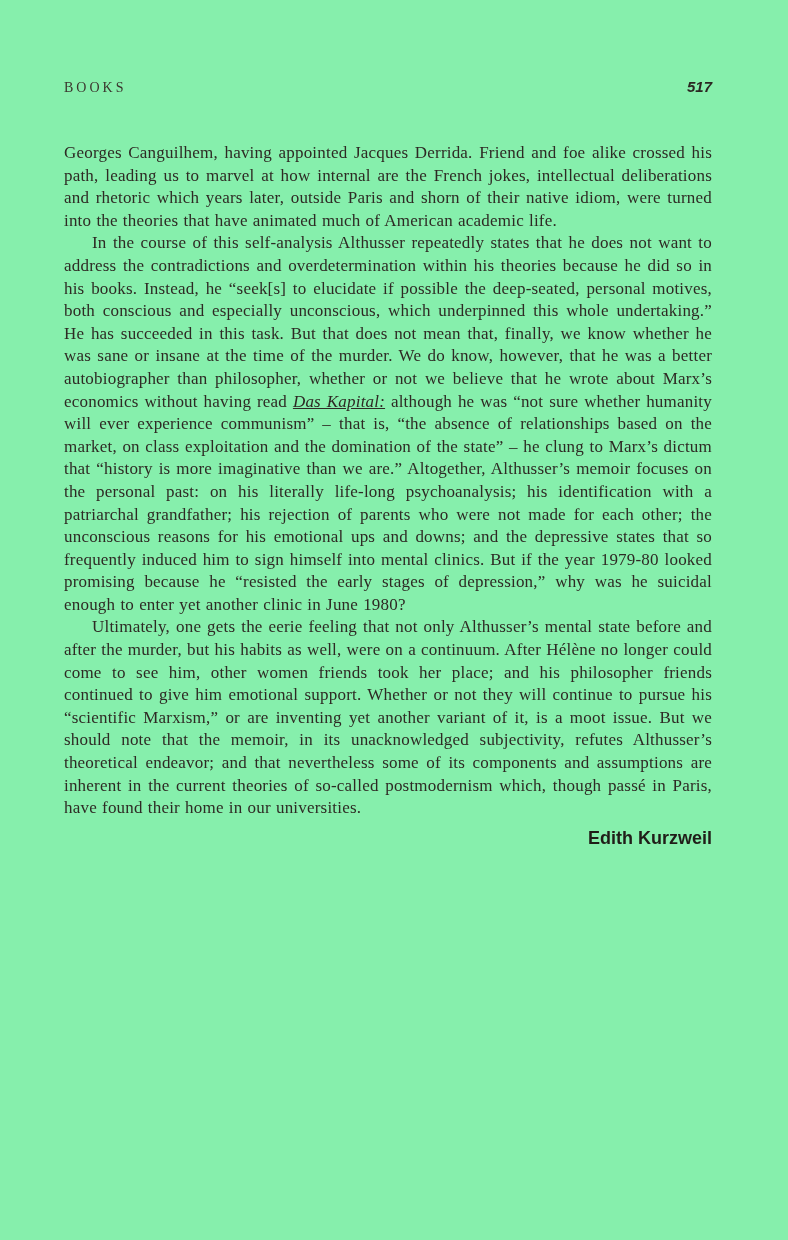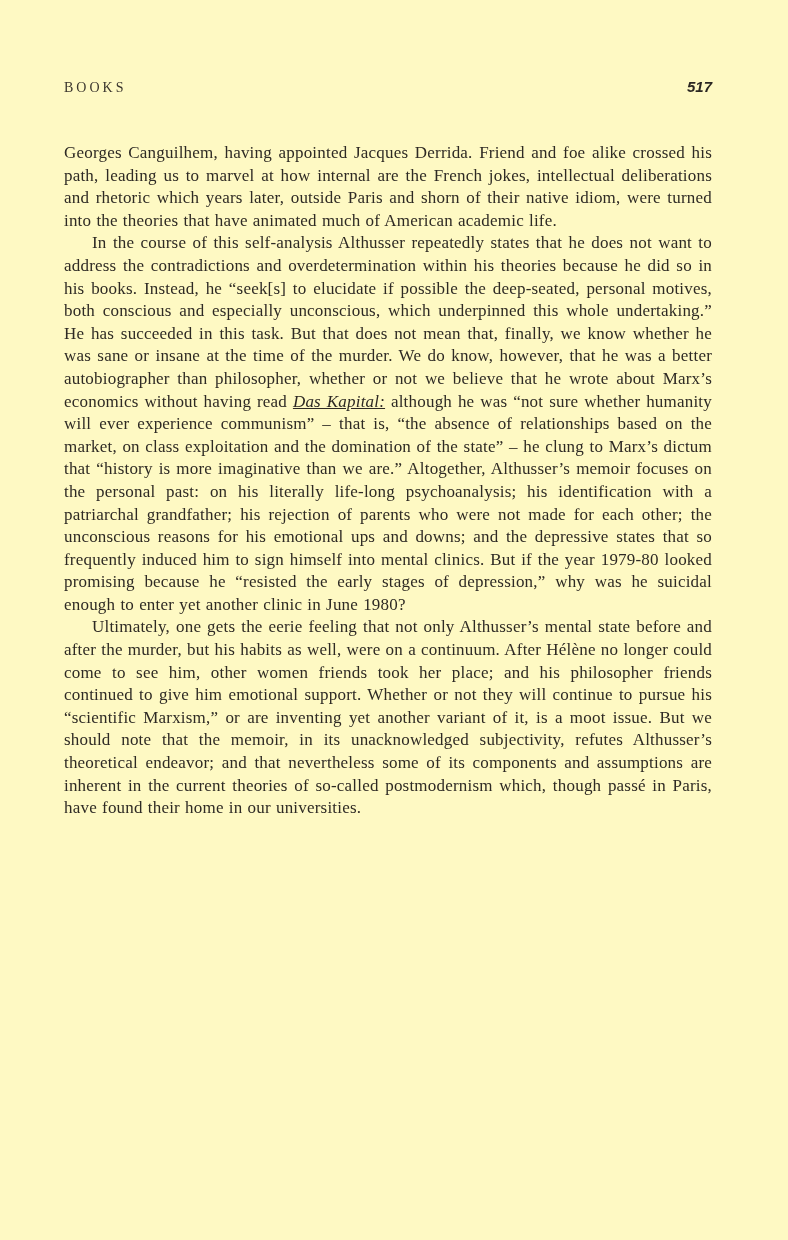--- a/index.html
+++ b/index.html
@@ -5,21 +5,21 @@
   html, body {
     margin: 0;
     padding: 0;
     background: #e9e6df;
   }
   .page {
     position: relative;
     width: 788px;
     height: 1240px;
     margin: 0 auto;
-    background: #fef9c3;
+    background: #86efac;
     box-sizing: border-box;
     padding: 78px 76px 40px 64px;
     color: #2e2a24;
     font-family: "Liberation Serif", "DejaVu Serif", serif;
   }
   .page-header {
     display: flex;
     justify-content: space-between;
     align-items: baseline;
     margin-bottom: 46px;
@@ -75,14 +75,15 @@
   <div class="page-body">
 
     <p class="para"><span>Georges Canguilhem, having appointed Jacques Derrida. Friend and foe alike crossed his path, leading us to marvel at how internal are the French jokes, intellectual deliberations and rhetoric which years later, outside Paris and shorn of their native idiom, were turned into the theories that have animated much of American academic life.</span></p>
 
     <p class="para indent"><span>In the course of this self-analysis Althusser repeatedly states that he does not want to address the contradictions and overdetermination within his theories because he did so in his books. Instead, he “seek[s] to elucidate if possible the deep-seated, personal motives, both conscious and especially unconscious, which underpinned this whole undertaking.” He has succeeded in this task. But that does not mean that, finally, we know whether he was sane or insane at the time of the murder. We do know, however, that he was a better autobiographer than philosopher, whether or not we believe that he wrote about Marx’s economics without having read </span><span class="italic">Das Kapital:</span><span> although he was “not sure whether humanity will ever experience communism” – that is, “the absence of relationships based on the market, on class exploitation and the domination of the state” – he clung to Marx’s dictum that “history is more imaginative than we are.” Altogether, Althusser’s memoir focuses on the personal past: on his literally life-long psychoanalysis; his identification with a patriarchal grandfather; his rejection of parents who were not made for each other; the unconscious reasons for his emotional ups and downs; and the depressive states that so frequently induced him to sign himself into mental clinics. But if the year 1979-80 looked promising because he “resisted the early stages of depression,” why was he suicidal enough to enter yet another clinic in June 1980?</span></p>
 
     <p class="para indent"><span>Ultimately, one gets the eerie feeling that not only Althusser’s mental state before and after the murder, but his habits as well, were on a continuum. After Hélène no longer could come to see him, other women friends took her place; and his philosopher friends continued to give him emotional support. Whether or not they will continue to pursue his “scientific Marxism,” or are inventing yet another variant of it, is a moot issue. But we should note that the memoir, in its unacknowledged subjectivity, refutes Althusser’s theoretical endeavor; and that nevertheless some of its components and assumptions are inherent in the current theories of so-called postmodernism which, though passé in Paris, have found their home in our universities.</span></p>
 
   </div>
 
+  <div class="signature">Edith Kurzweil</div>
 
 </div>
 
 </body></html>

